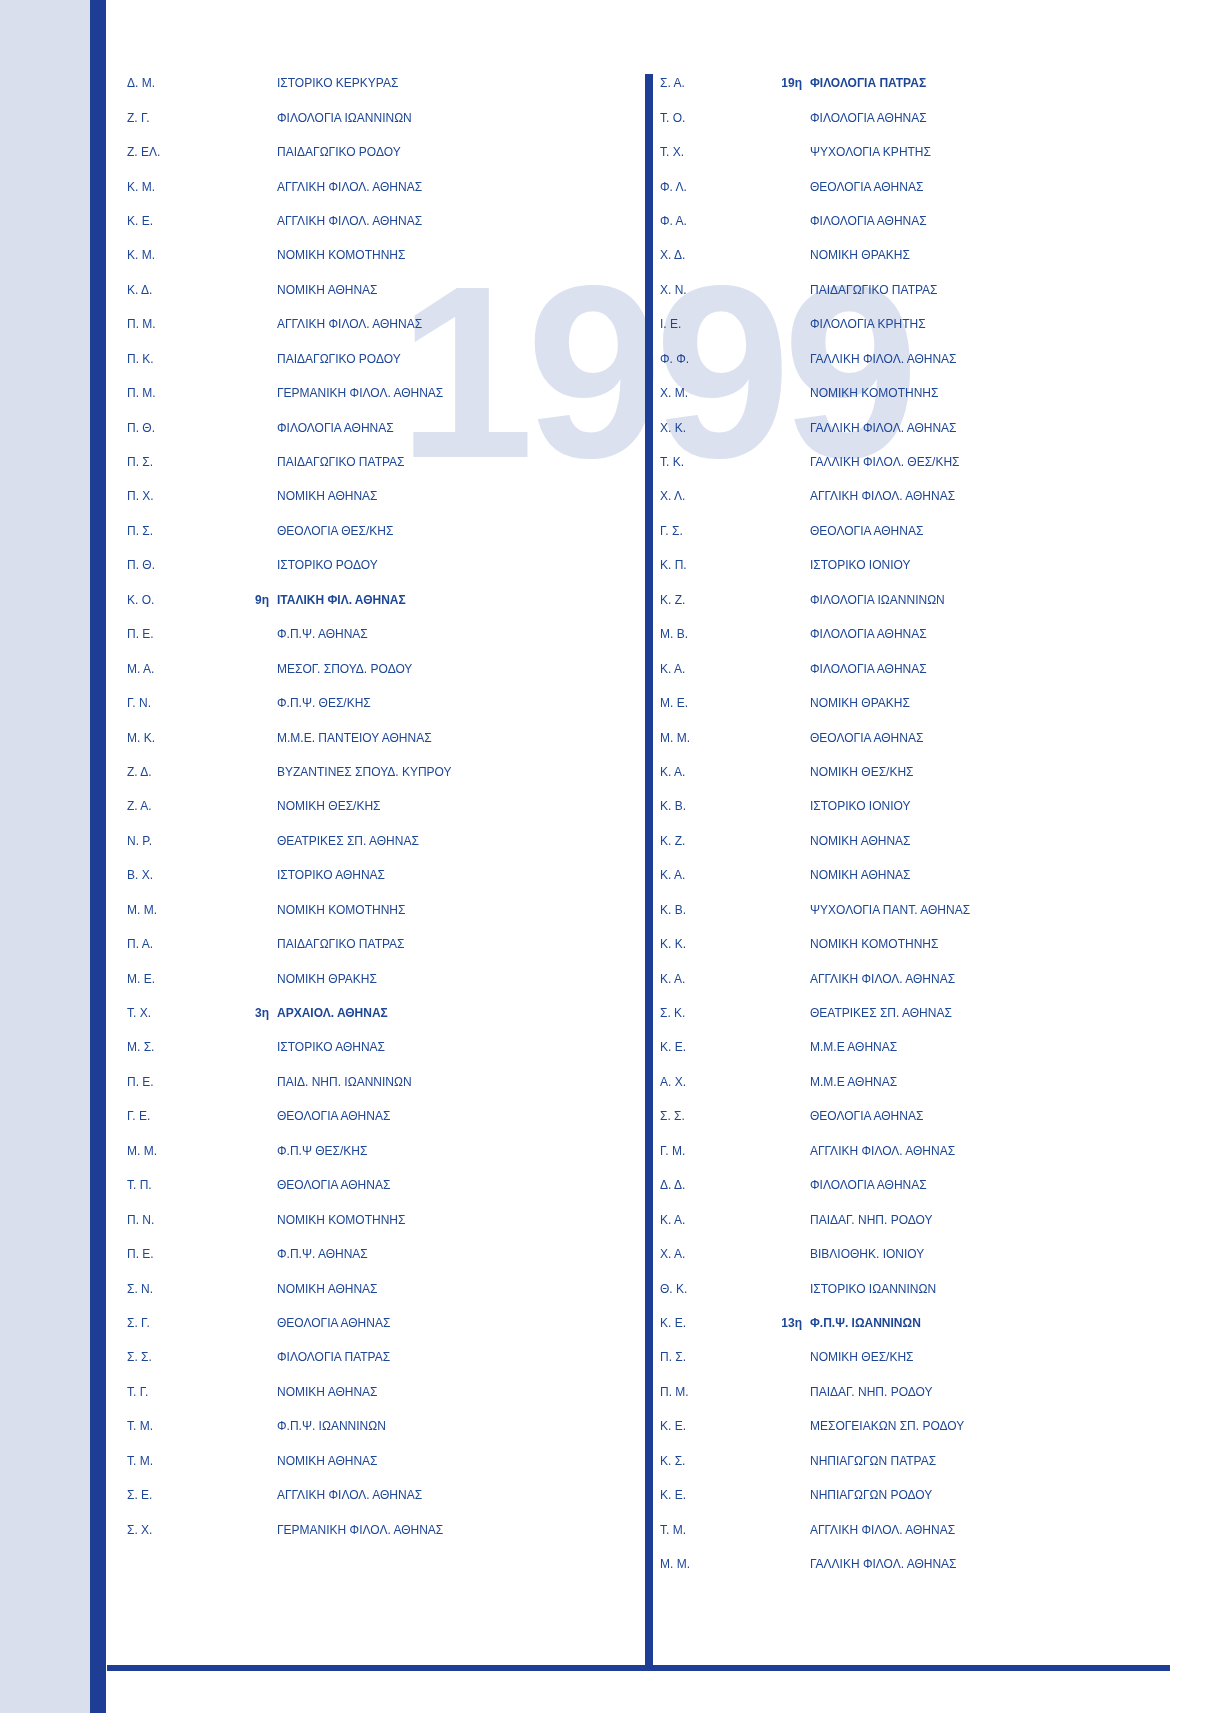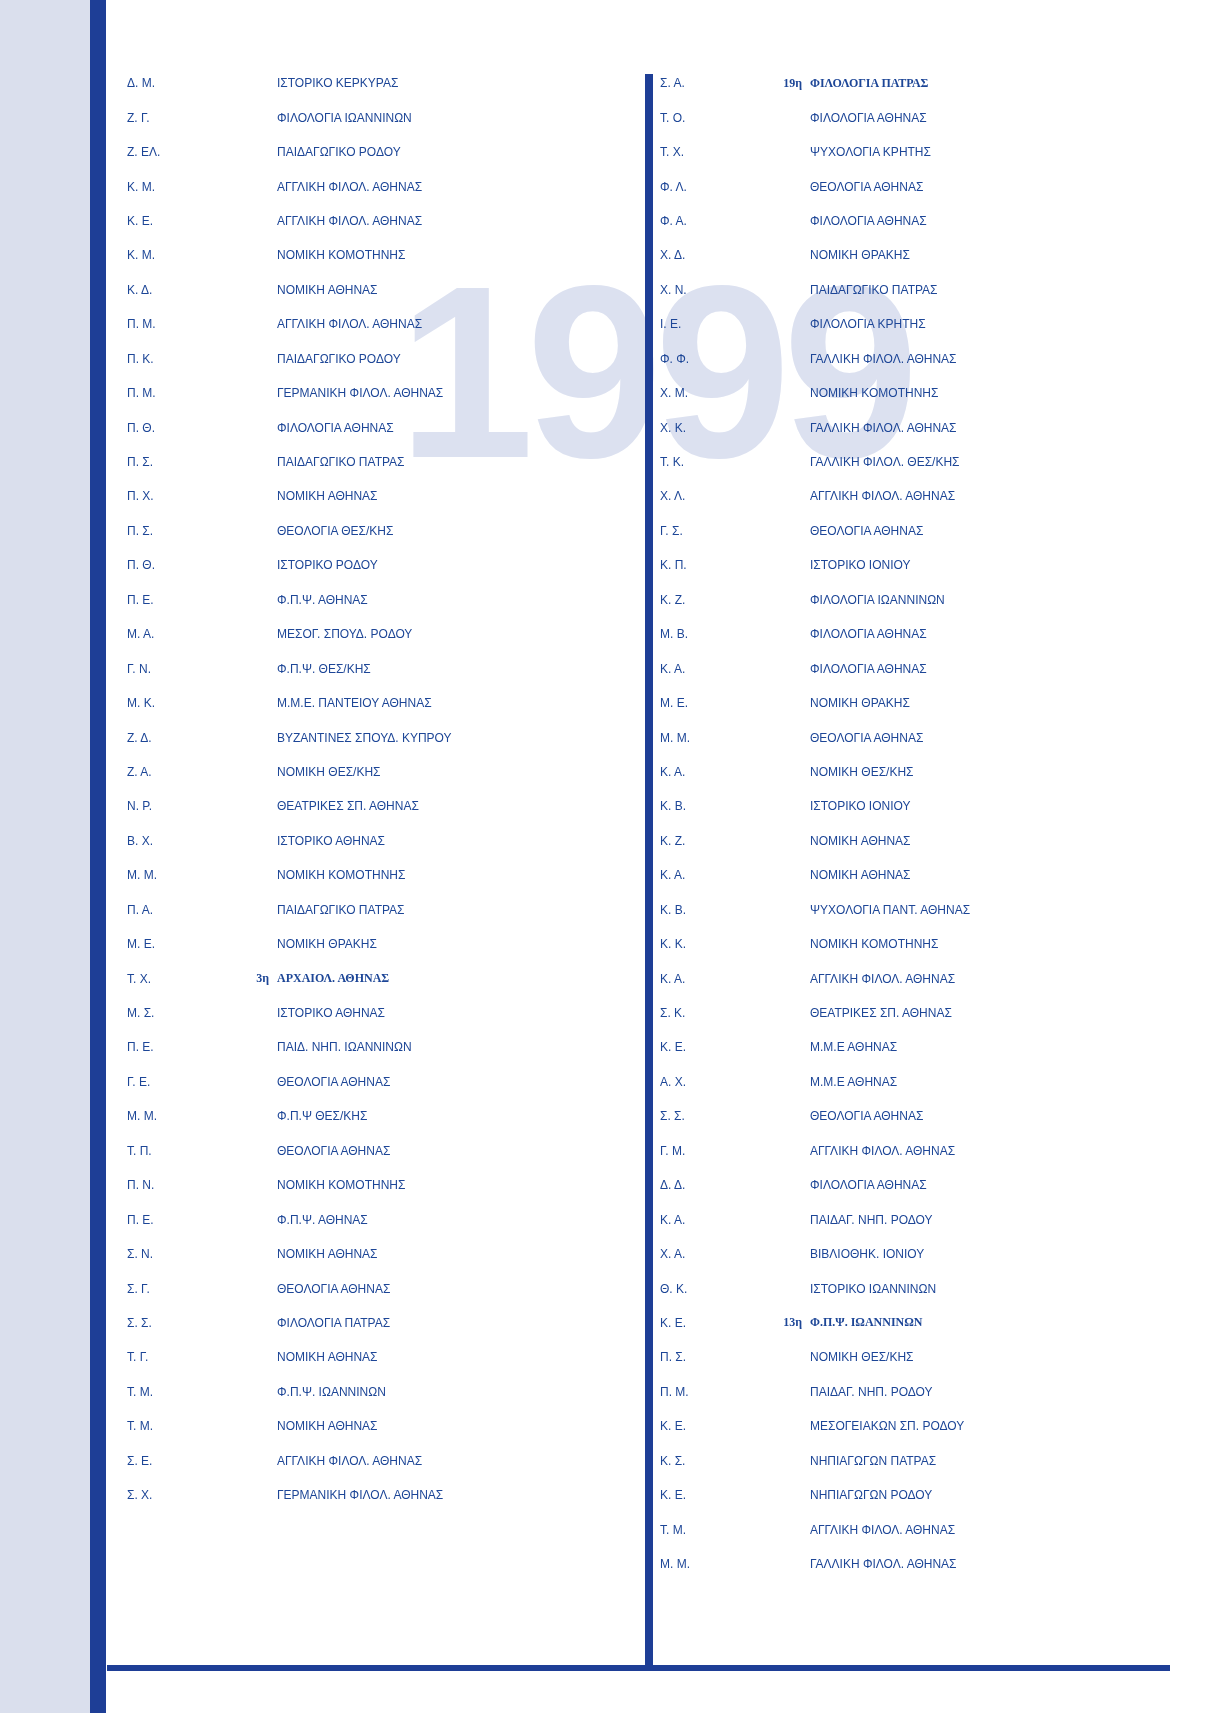--- a/index.html
+++ b/index.html
@@ -42,21 +42,21 @@
   .col-right{left:644px;width:510px;margin-left:16px;}
   .row{
     display:flex;align-items:center;height:34.45px;white-space:nowrap;
   }
   .initials{flex:0 0 150px;}
   .dept{position:relative;flex:1;}
   .rank{
     position:absolute;right:100%;top:0;padding-right:8px;
     font-weight:bold;white-space:nowrap;
   }
-  .row.bold .dept{font-weight:bold;font-family:Liberation Serif, serif;}
+  .row.bold .dept{font-weight:bold;}
 </style>
 </head>
 <body>
 
 <div class="left-margin-panel"></div>
 <div class="left-accent-bar"></div>
 
 <div class="year-watermark">1999</div>
 
 <div class="column-divider"></div>
@@ -177,20 +177,27 @@
   </div>
 
   <div class="row">
     <span class="initials">Π. Θ.</span>
     <span class="dept">
       
       <span class="name">ΙΣΤΟΡΙΚΟ ΡΟΔΟΥ</span>
     </span>
   </div>
 
+  <div class="row bold">
+    <span class="initials">Κ. Ο.</span>
+    <span class="dept">
+      <span class="rank">9η</span>
+      <span class="name">ΙΤΑΛΙΚΗ ΦΙΛ. ΑΘΗΝΑΣ</span>
+    </span>
+  </div>
 
   <div class="row">
     <span class="initials">Π. Ε.</span>
     <span class="dept">
       
       <span class="name">Φ.Π.Ψ. ΑΘΗΝΑΣ</span>
     </span>
   </div>
 
   <div class="row">

